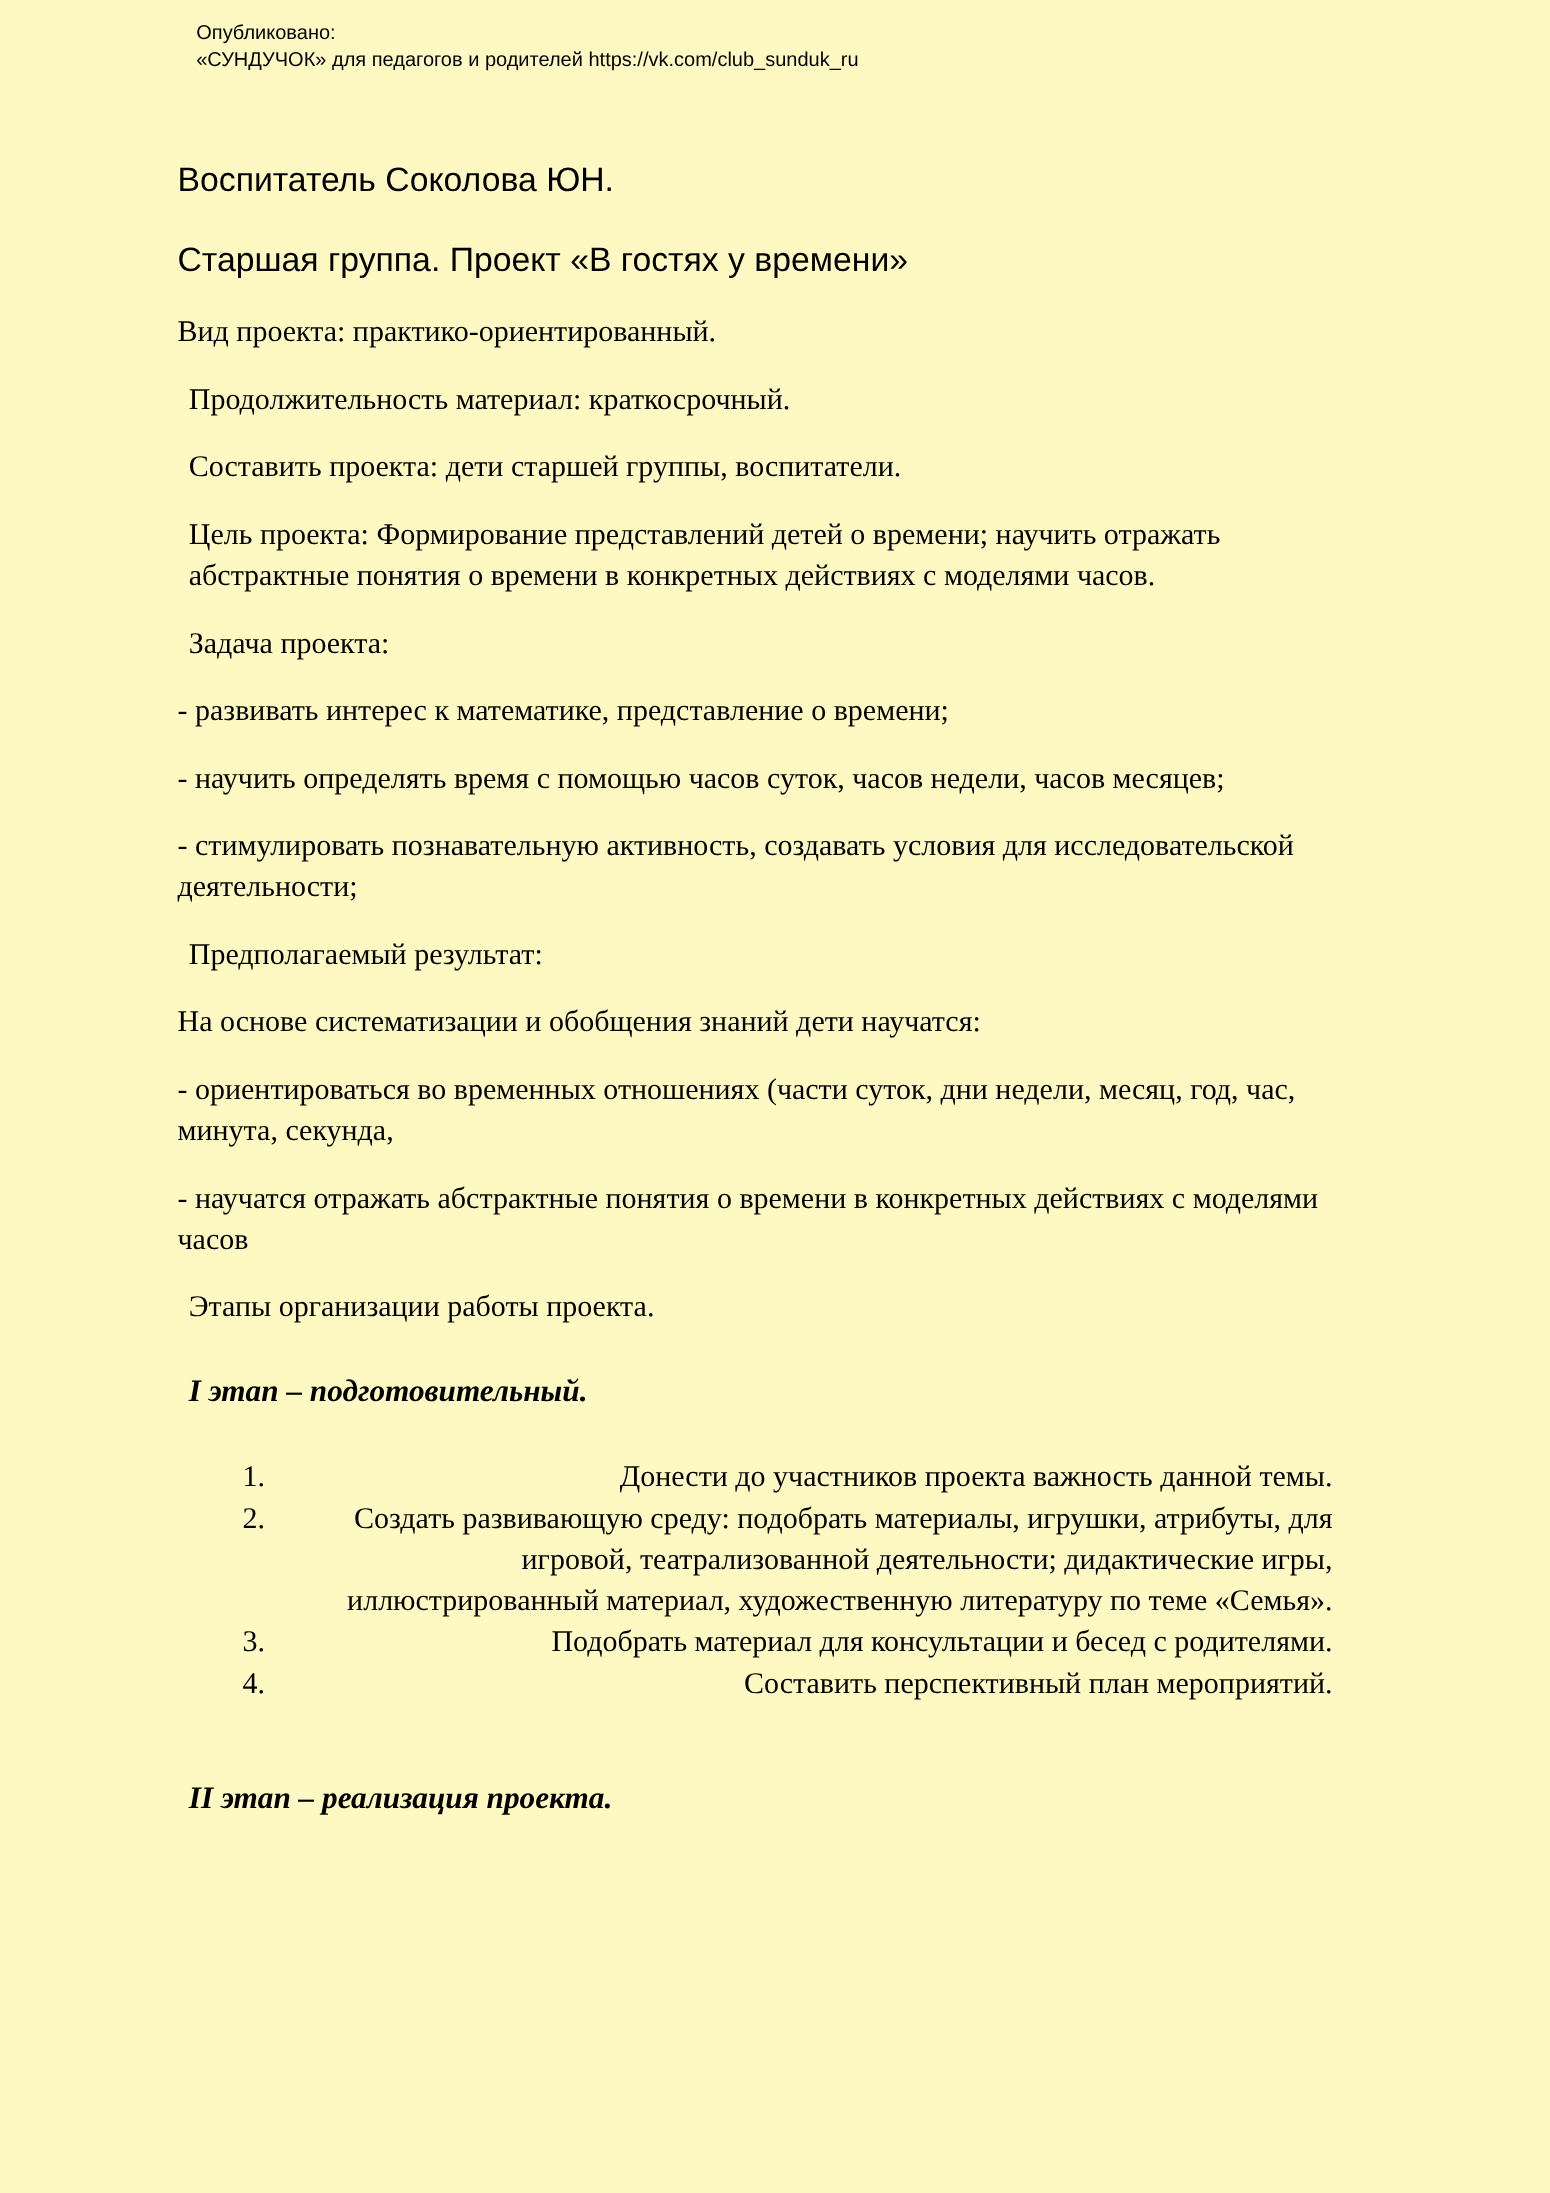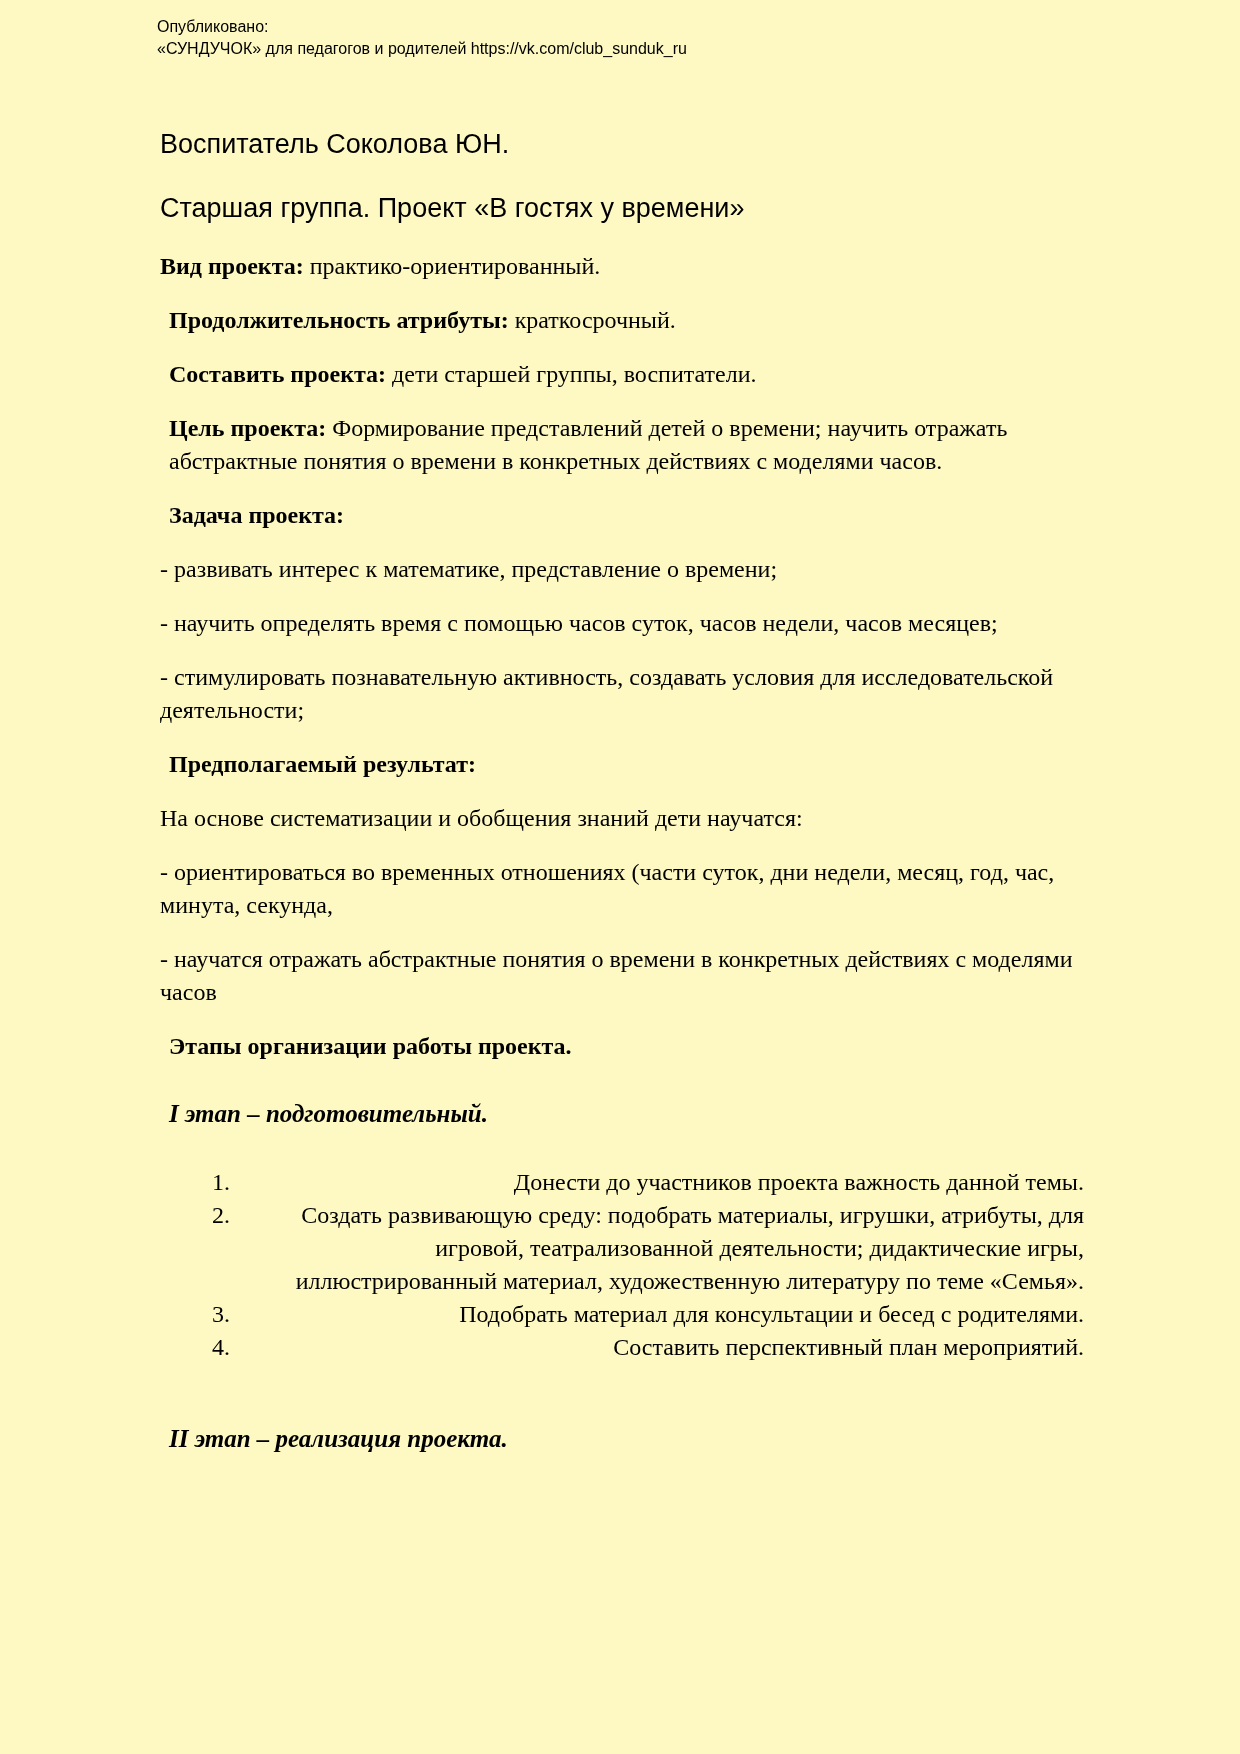--- a/index.html
+++ b/index.html
@@ -18,37 +18,37 @@
     top: 16px;
     left: 157px;
     font-family: "Liberation Sans", sans-serif;
     font-size: 16px;
     line-height: 22px;
     color: #000000;
   }
   .body {
     position: absolute;
     top: 128px;
-    left: 160px;
+    left: 142px;
     width: 924px;
     font-family: "Liberation Serif", serif;
     font-size: 24px;
     line-height: 33px;
     color: #000000;
   }
   p { margin: 0 0 21px 0; }
   .sans {
     font-family: "Liberation Sans", sans-serif;
     font-size: 27px;
     line-height: 32px;
   }
   .author { margin-bottom: 32px; }
   .doc-title { margin-bottom: 26px; }
   .ind { padding-left: 9px; }
-  b { font-weight: bold; }
+  b { font-weight: normal; }
   .stage-heading {
     font-weight: bold;
     font-style: italic;
     font-size: 25px;
     margin-top: 34px;
     margin-bottom: 30px;
     padding-left: 9px;
   }
   .stage2 { margin-top: 58px; }
   ol {
@@ -72,21 +72,21 @@
   </div>
 
   <div class="body">
 
     <p class="sans author">Воспитатель Соколова ЮН.</p>
 
     <p class="sans doc-title">Старшая группа. Проект «В гостях у времени»</p>
 
     <p><b>Вид проекта:</b> <span>практико-ориентированный.</span></p>
 
-    <p class="ind"><b>Продолжительность атрибуты:</b> <span>краткосрочный.</span></p>
+    <p class="ind"><b>Продолжительность материал:</b> <span>краткосрочный.</span></p>
 
     <p class="ind"><b>Составить проекта:</b> <span>дети старшей группы, воспитатели.</span></p>
 
     <p class="ind"><b>Цель проекта:</b> <span>Формирование представлений детей о времени; научить отражать абстрактные понятия о времени в конкретных действиях с моделями часов.</span></p>
 
     <p class="ind"><b>Задача проекта:</b></p>
 
     <p>- развивать интерес к математике, представление о времени;</p>
     <p>- научить определять время с помощью часов суток, часов недели, часов месяцев;</p>
     <p>- стимулировать познавательную активность, создавать условия для исследовательской деятельности;</p>

